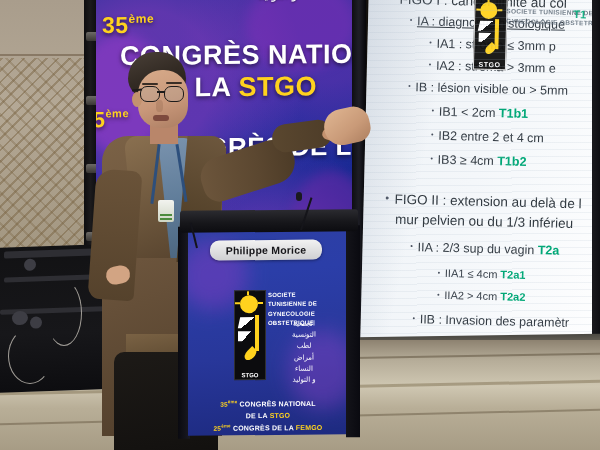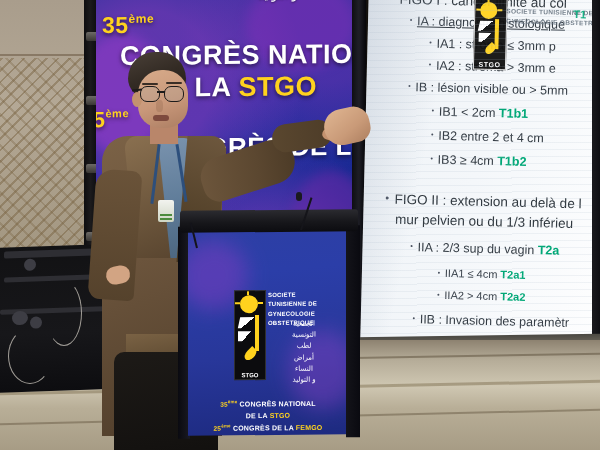--- a/index.html
+++ b/index.html
@@ -652,19 +652,22 @@
         </div>
         <div>
           <span class="num">25</span><span class="sup">ème</span>
           <span>CONGRÈS DE LA </span><span class="hl">FEMGO</span>
         </div>
       </div>
     </div>
 
     <div class="podium-side"></div>
     <div class="podium-top"></div>
+    <div class="nameplate">
+      <span>Philippe Morice</span>
+    </div>
   </div>
 
   <div class="mic-stem"></div>
   <div class="mic-head"></div>
   <div class="mic2-stem"></div>
 
 </div>
 
 </body></html>

